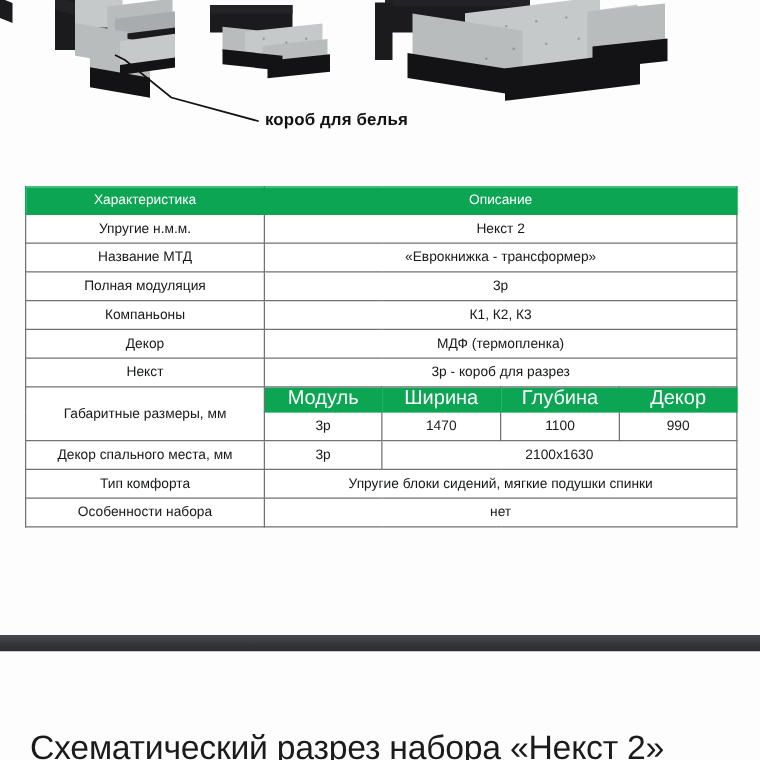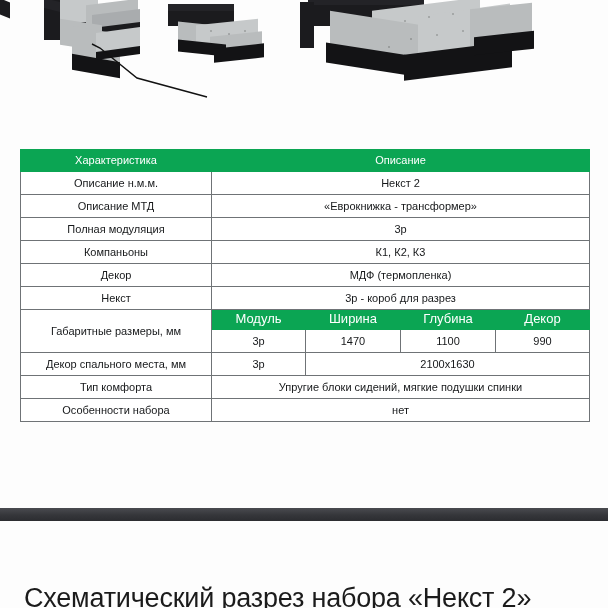--- a/index.html
+++ b/index.html
@@ -73,21 +73,21 @@
     background: #ffffff;
     line-height: 1.15;
   }
   #spec-table .hdr {
     background: #0ba553;
     color: #ffffff;
     font-weight: 400;
     height: 21px;
     border-color: #0ba553;
   }
-  #spec-table .hdr.sub { height: 19px; font-size: 13px; }
+  #spec-table .hdr.sub { height: 19px; font-size: 16px; }
   #spec-table .label-cell { font-size: 11px; }
 
   
   #dark-rule {
     position: absolute;
     left: 0; top: 508px;
     width: 608px; height: 13px;
     background: linear-gradient(180deg,#4a4b50 0%,#35363a 55%,#2c2d31 100%);
   }
   #bottom-heading {
@@ -151,44 +151,45 @@
     <div class="tuft" style="left:410px; top:38px;"></div>
     <div class="tuft" style="left:436px; top:34px;"></div>
     <div class="tuft" style="left:462px; top:30px;"></div>
     <div class="tuft" style="left:388px; top:46px;"></div>
   </div>
 
   <svg width="608" height="130" style="position:absolute;left:0;top:0;">
     <polyline points="92,44 100,48 137,78 207,97" fill="none" stroke="#121212" stroke-width="1.4"></polyline>
   </svg>
 
+  <div id="callout-label">короб для белья</div>
 </div>
 
 <table id="spec-table">
   <colgroup>
     <col style="width:191px">
     <col style="width:94px">
     <col style="width:95px">
     <col style="width:95px">
     <col style="width:94px">
   </colgroup>
 
   <tbody>
       <tr>
     <th class="hdr">Характеристика</th>
     <th class="hdr" colspan="4">Описание</th>
   </tr>
 
   <tr>
-    <td class="label-cell">Описание н.м.м.</td>
+    <td class="label-cell">Упругие н.м.м.</td>
     <td colspan="4">Некст 2</td>
   </tr>
 
   <tr>
-    <td class="label-cell">Описание МТД</td>
+    <td class="label-cell">Название МТД</td>
     <td colspan="4">«Еврокнижка - трансформер»</td>
   </tr>
 
   <tr>
     <td class="label-cell">Полная модуляция</td>
     <td colspan="4">3р</td>
   </tr>
 
   <tr>
     <td class="label-cell">Компаньоны</td>

